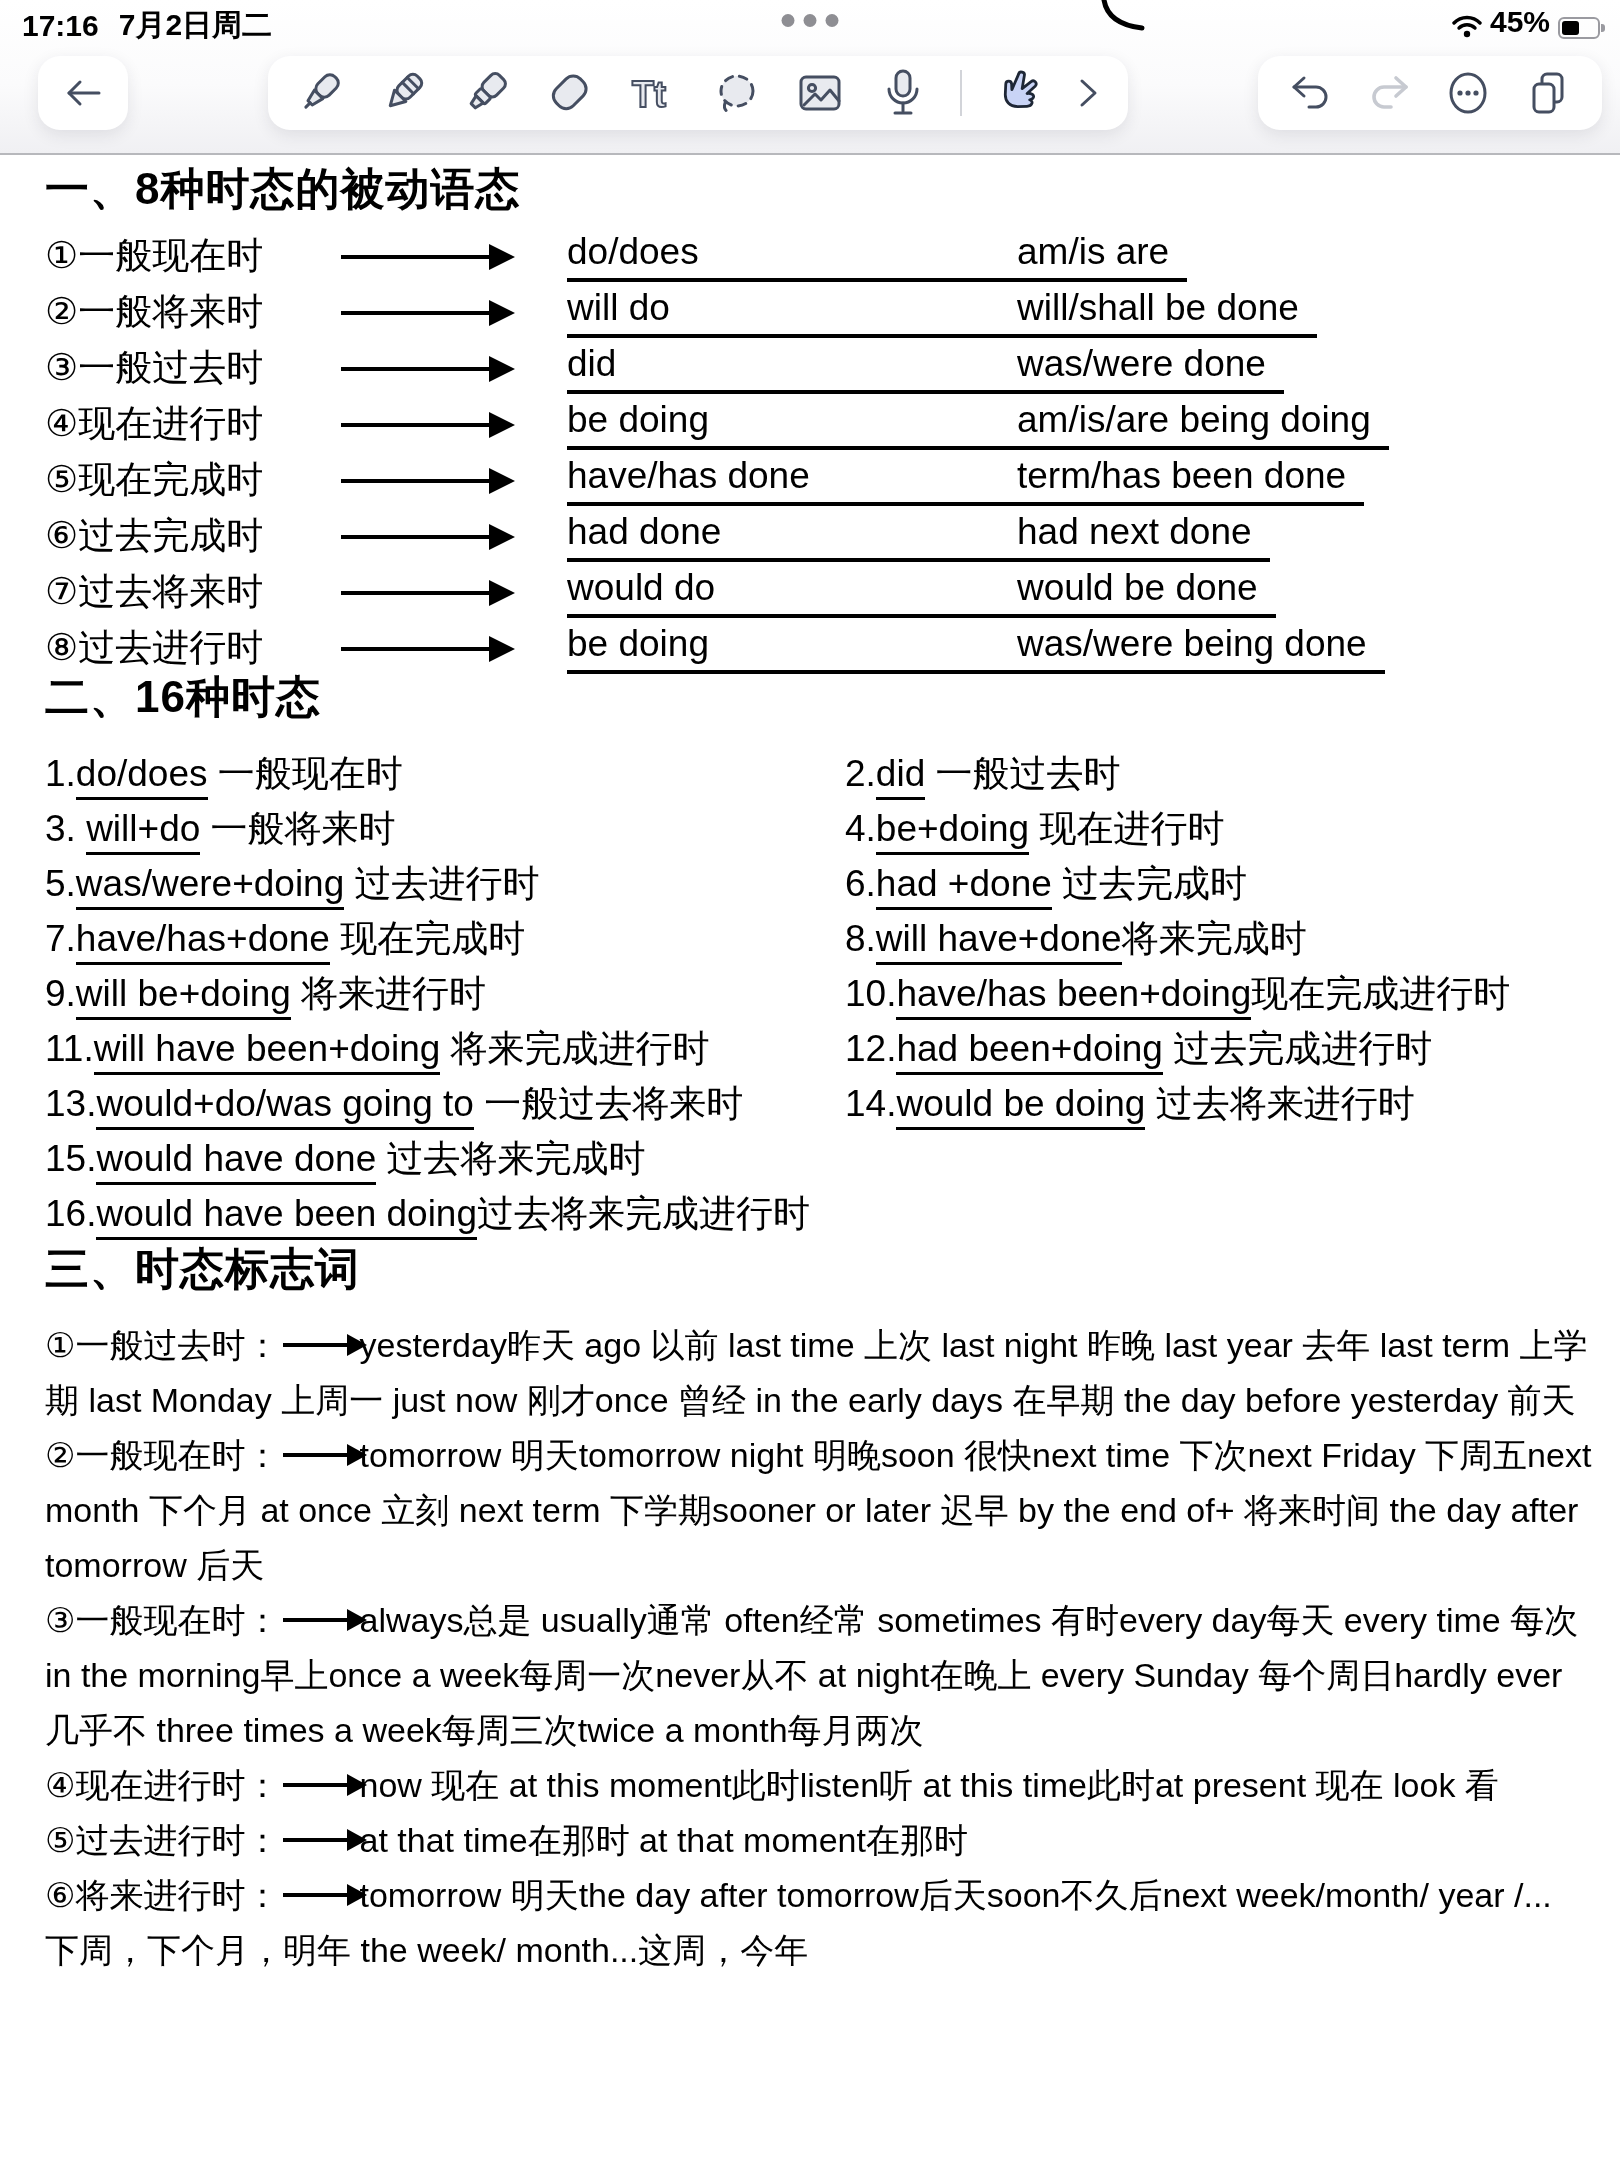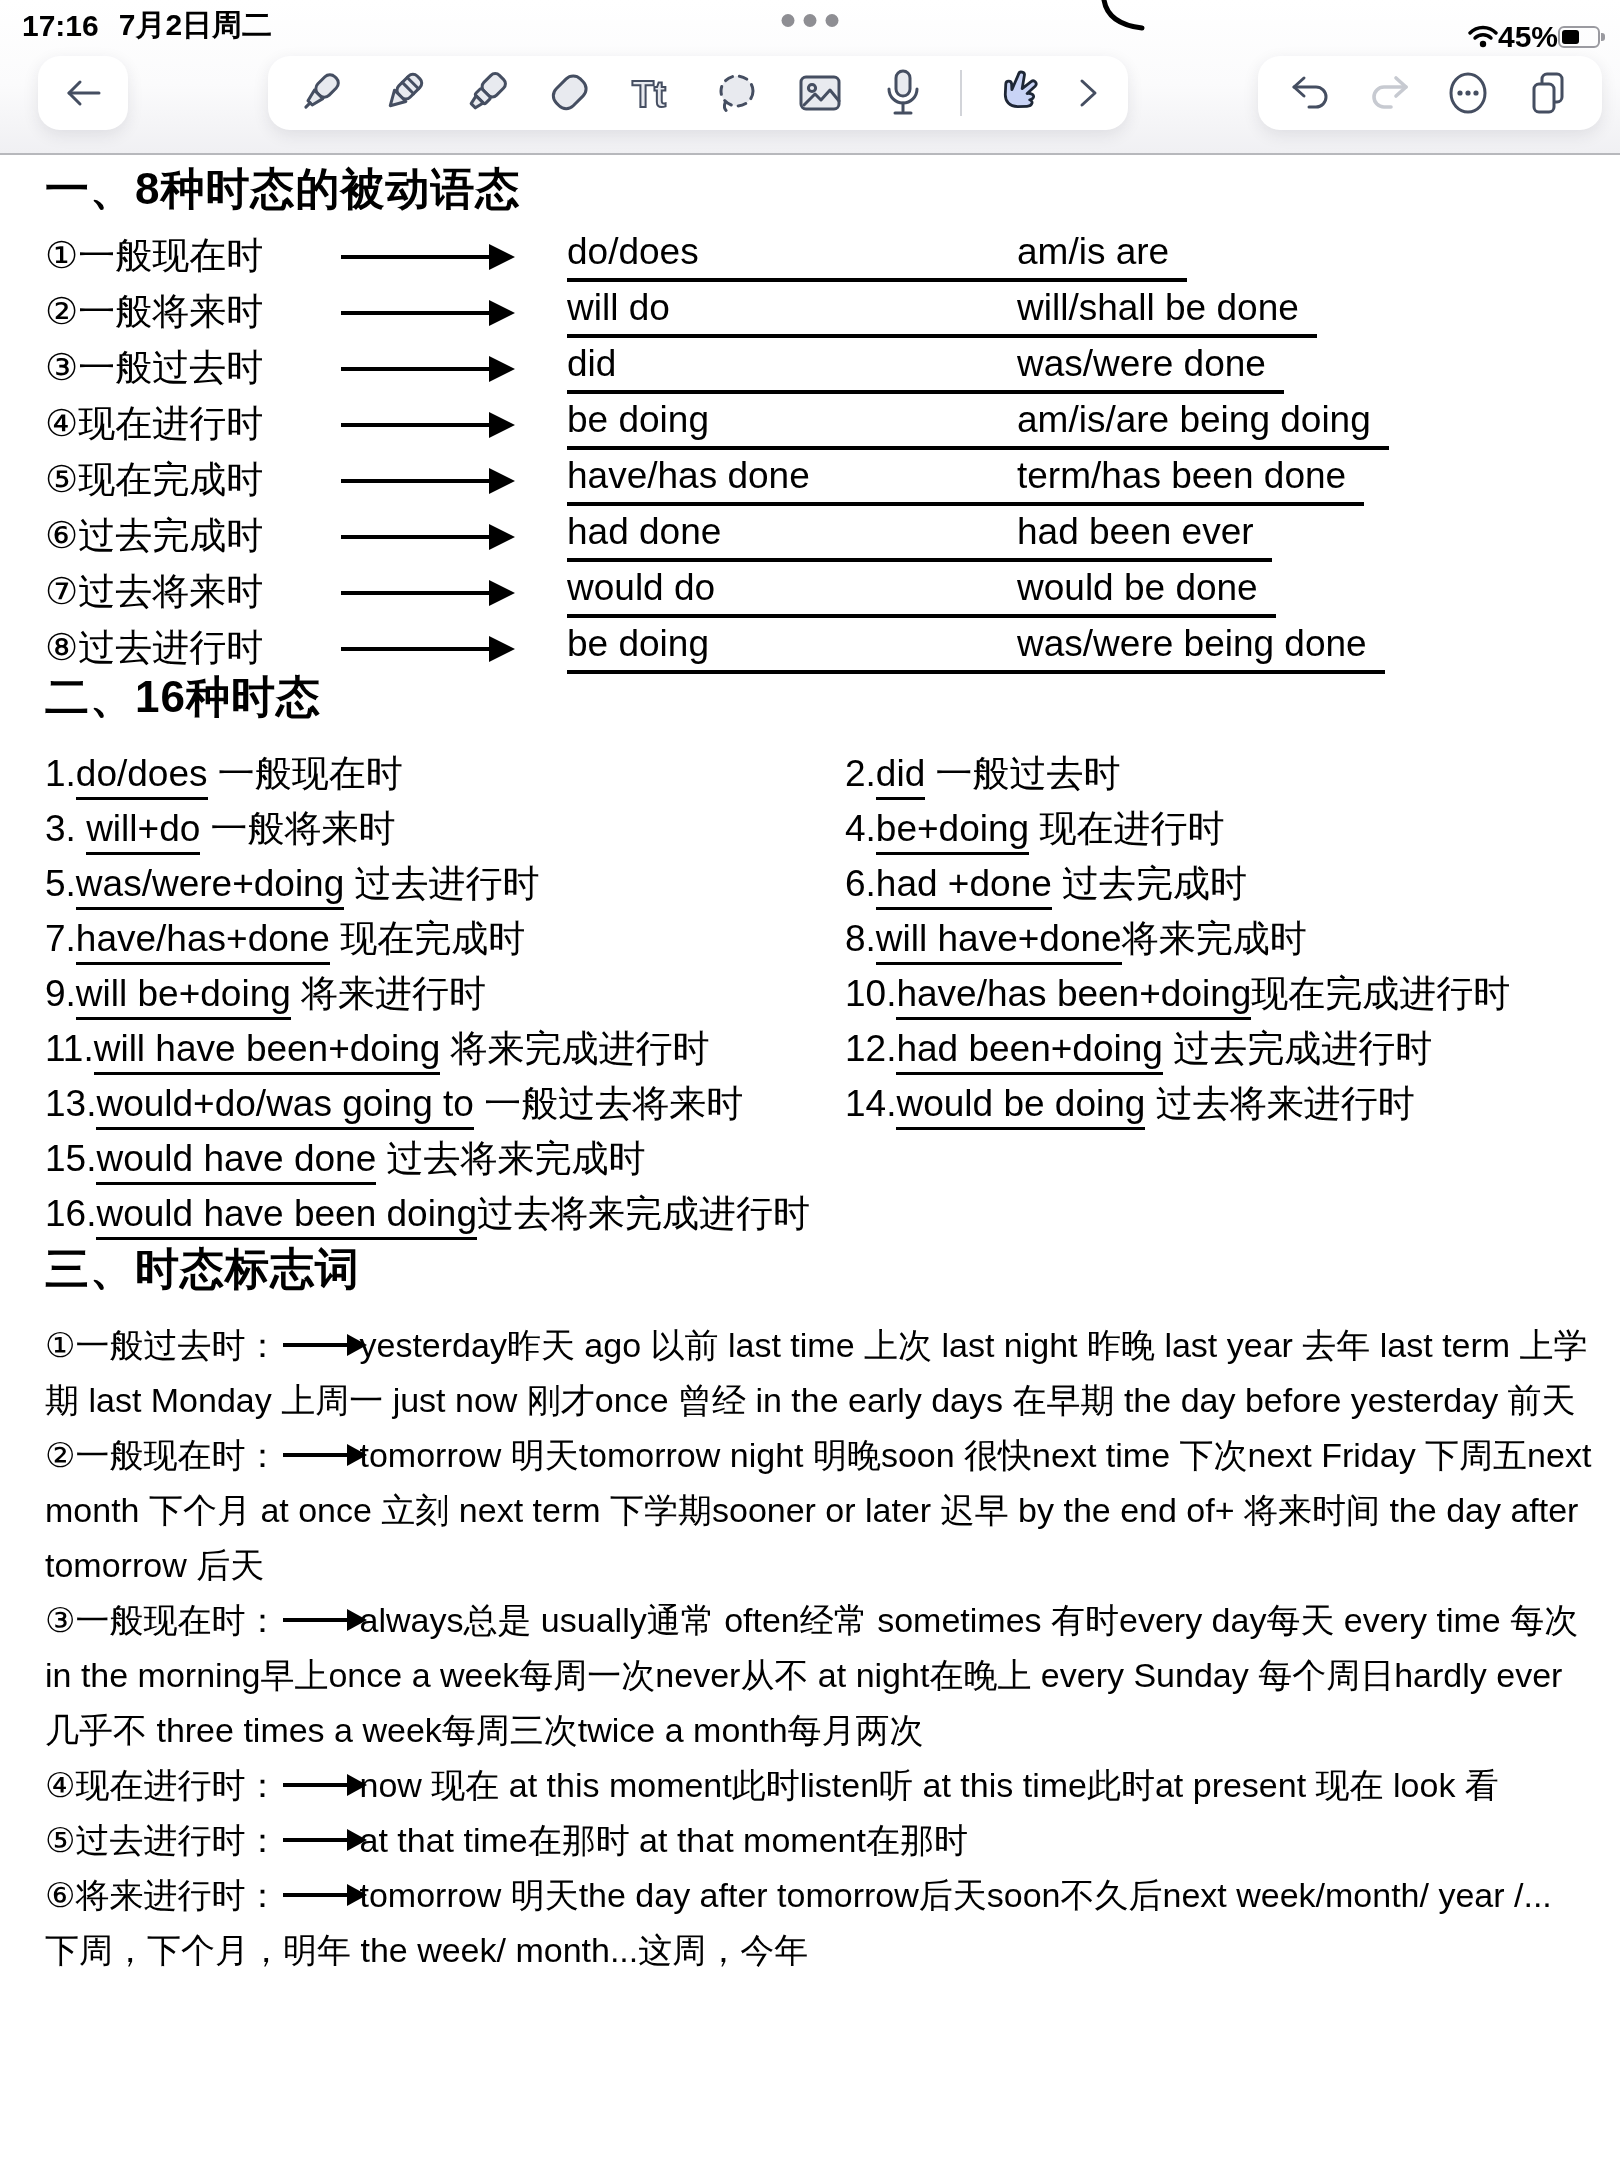--- a/index.html
+++ b/index.html
@@ -12,21 +12,21 @@
   
   .topstrip{
     position:absolute;left:0;top:0;width:1620px;height:153px;
     background:linear-gradient(180deg,#ffffff 0%,#fbfbfc 55%,#f0f0f3 100%);
     border-bottom:2px solid #b7b8bc;z-index:2;
   }
   .statusbar{position:absolute;left:0;top:0;width:100%;height:42px;font-size:30px;font-weight:600;}
   .sb-left{position:absolute;left:22px;top:5px;display:flex;gap:20px;align-items:center;}
   .sb-dots{position:absolute;left:50%;top:14px;transform:translateX(-50%);display:flex;gap:9px;}
   .sb-dots i{width:13px;height:13px;border-radius:50%;background:#8e8e93;display:block;}
-  .sb-right{position:absolute;right:20px;top:20px;display:flex;gap:0;align-items:center;}
+  .sb-right{position:absolute;right:20px;top:5px;display:flex;gap:8px;align-items:flex-end;}
   .battery{position:relative;width:42px;height:22px;border:2.5px solid #9a9aa0;border-radius:6px;box-sizing:border-box;}
   .battery b{position:absolute;left:2px;top:2px;bottom:2px;width:45%;background:#000;border-radius:3px;}
   .battery:after{content:"";position:absolute;right:-7px;top:5px;width:4px;height:8px;background:#9a9aa0;border-radius:0 3px 3px 0;}
   .stray{position:absolute;left:1090px;top:0;z-index:3;}
   .card{
     position:absolute;top:56px;height:74px;background:#fff;border-radius:22px;
     box-shadow:0 5px 16px rgba(40,44,60,.10);display:flex;align-items:center;z-index:3;
   }
   .card-back{left:38px;width:90px;justify-content:center;}
   .card-tools{left:268px;width:860px;justify-content:space-between;padding:0 26px;box-sizing:border-box;text-align:center;}
@@ -242,21 +242,21 @@
       <span class="peng">
         <span class="pact">have/has done</span>
         <span class="ppas">term/has been done</span>
       </span>
     </div>
   <div class="prow">
       <span class="plabel">⑥过去完成时</span>
       <span class="parrow"></span>
       <span class="peng">
         <span class="pact">had done</span>
-        <span class="ppas">had been ever</span>
+        <span class="ppas">had next done</span>
       </span>
     </div>
   <div class="prow">
       <span class="plabel">⑦过去将来时</span>
       <span class="parrow"></span>
       <span class="peng">
         <span class="pact">would do</span>
         <span class="ppas">would be done</span>
       </span>
     </div>

